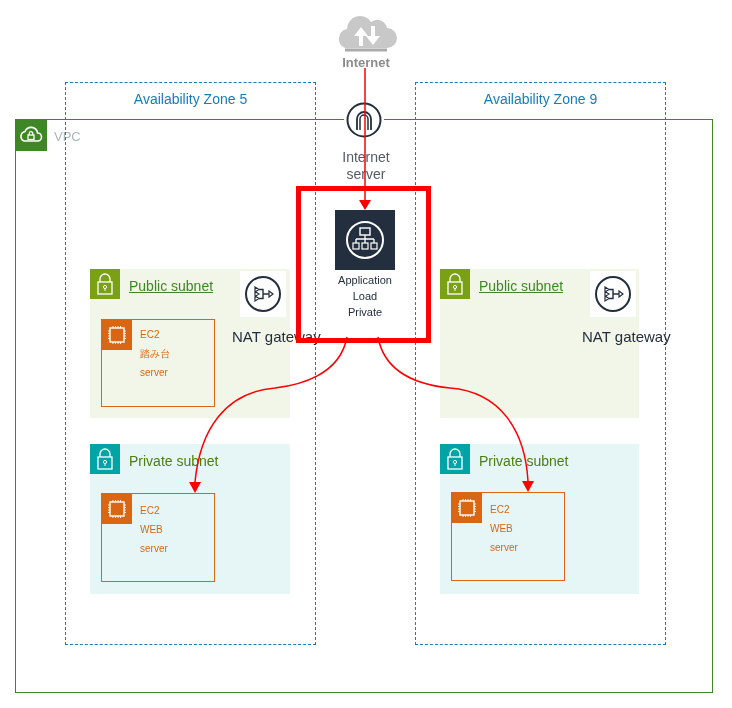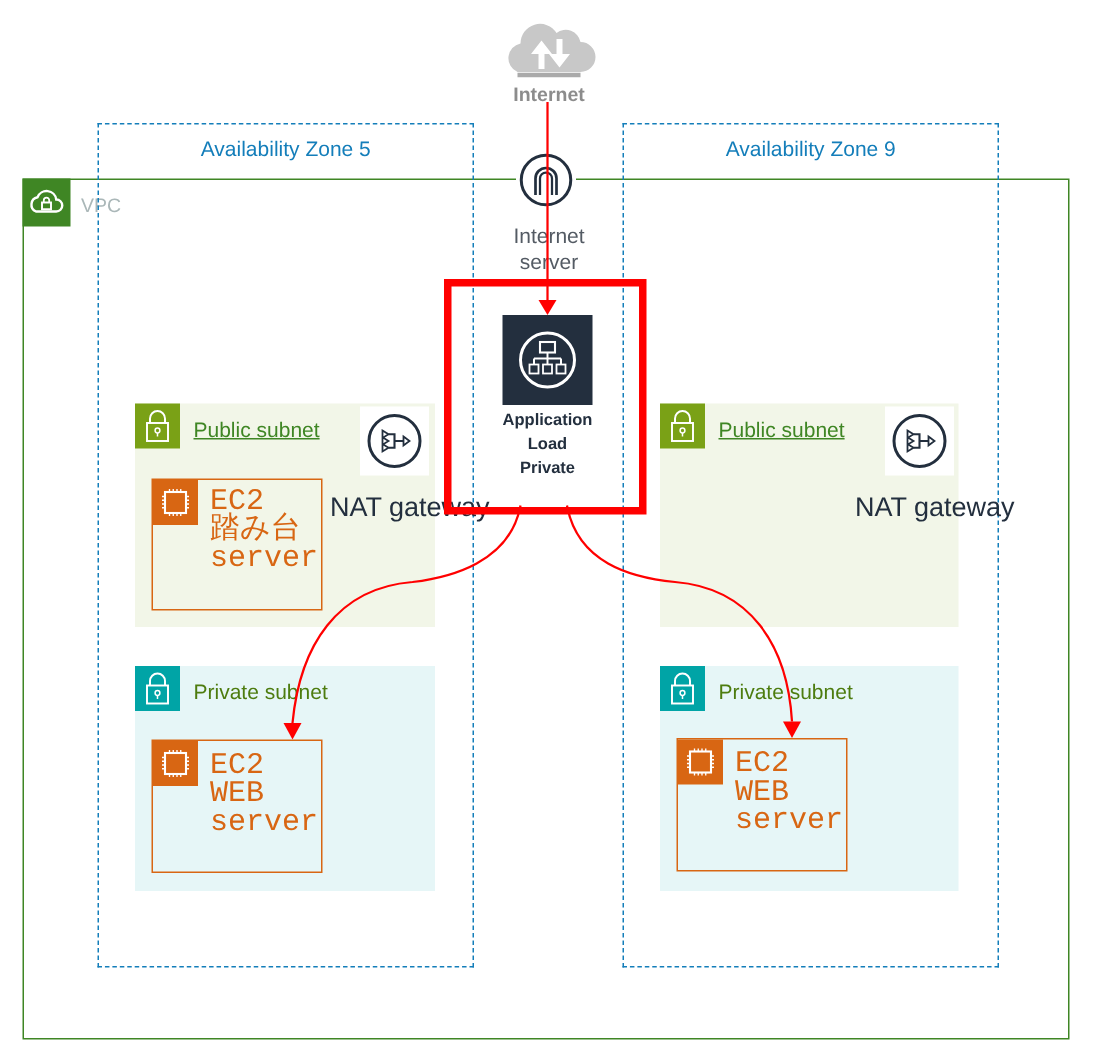--- a/index.html
+++ b/index.html
@@ -13,26 +13,26 @@
   .az-label { font-size: 14px; color: #147eba; text-align: center; }
   .pub-subnet { background: #f2f6e8; }
   .priv-subnet { background: #e6f6f7; }
   .badge { width: 30px; height: 30px; }
   .pub-badge { background: #7aa116; }
   .priv-badge { background: #00a4a6; }
   .pub-label { font-size: 14px; color: #3f8624; text-decoration: underline; }
   .priv-label { font-size: 14px; color: #4d7c0f; }
   .ec2 { border: 1px solid #d86613; box-sizing: border-box; }
   .ec2-badge { width: 30px; height: 30px; background: #d86613; }
-  .ec2-label { font-size: 20px; color: #d86613; line-height: 19px; font-family: Liberation Mono, monospace; }
+  .ec2-label { font-size: 10px; color: #d86613; line-height: 19px; }
   .nat-icon { width: 46px; height: 46px; background: #ffffff; }
-  .nat-label { font-size: 18px; color: #232f3e; white-space: nowrap; }
+  .nat-label { font-size: 15px; color: #232f3e; white-space: nowrap; margin-left: 12px; }
   .igw-label { font-size: 14px; color: #545b64; text-align: center; line-height: 17px; }
   .alb-icon { width: 60px; height: 60px; background: #232f3e; }
-  .alb-label { font-size: 11px; font-weight: bold; color: #232f3e; text-align: center; line-height: 16px; }
+  .alb-label { font-size: 11px; font-weight: normal; color: #232f3e; text-align: center; line-height: 16px; }
   .internet-label { font-size: 13px; font-weight: bold; color: #8c8c8c; text-align: center; }
   .highlight { left: 296px; top: 186px; width: 135px; height: 157px; border: 5px solid #ff0000; box-sizing: border-box; }
   svg.overlay { position: absolute; left: 0; top: 0; pointer-events: none; }
 </style>
 </head>
 <body>
 
 <div class="abs vpc"></div>
 <div class="abs vpc-badge">
   <svg width="32" height="32" viewBox="0 0 32 32">

